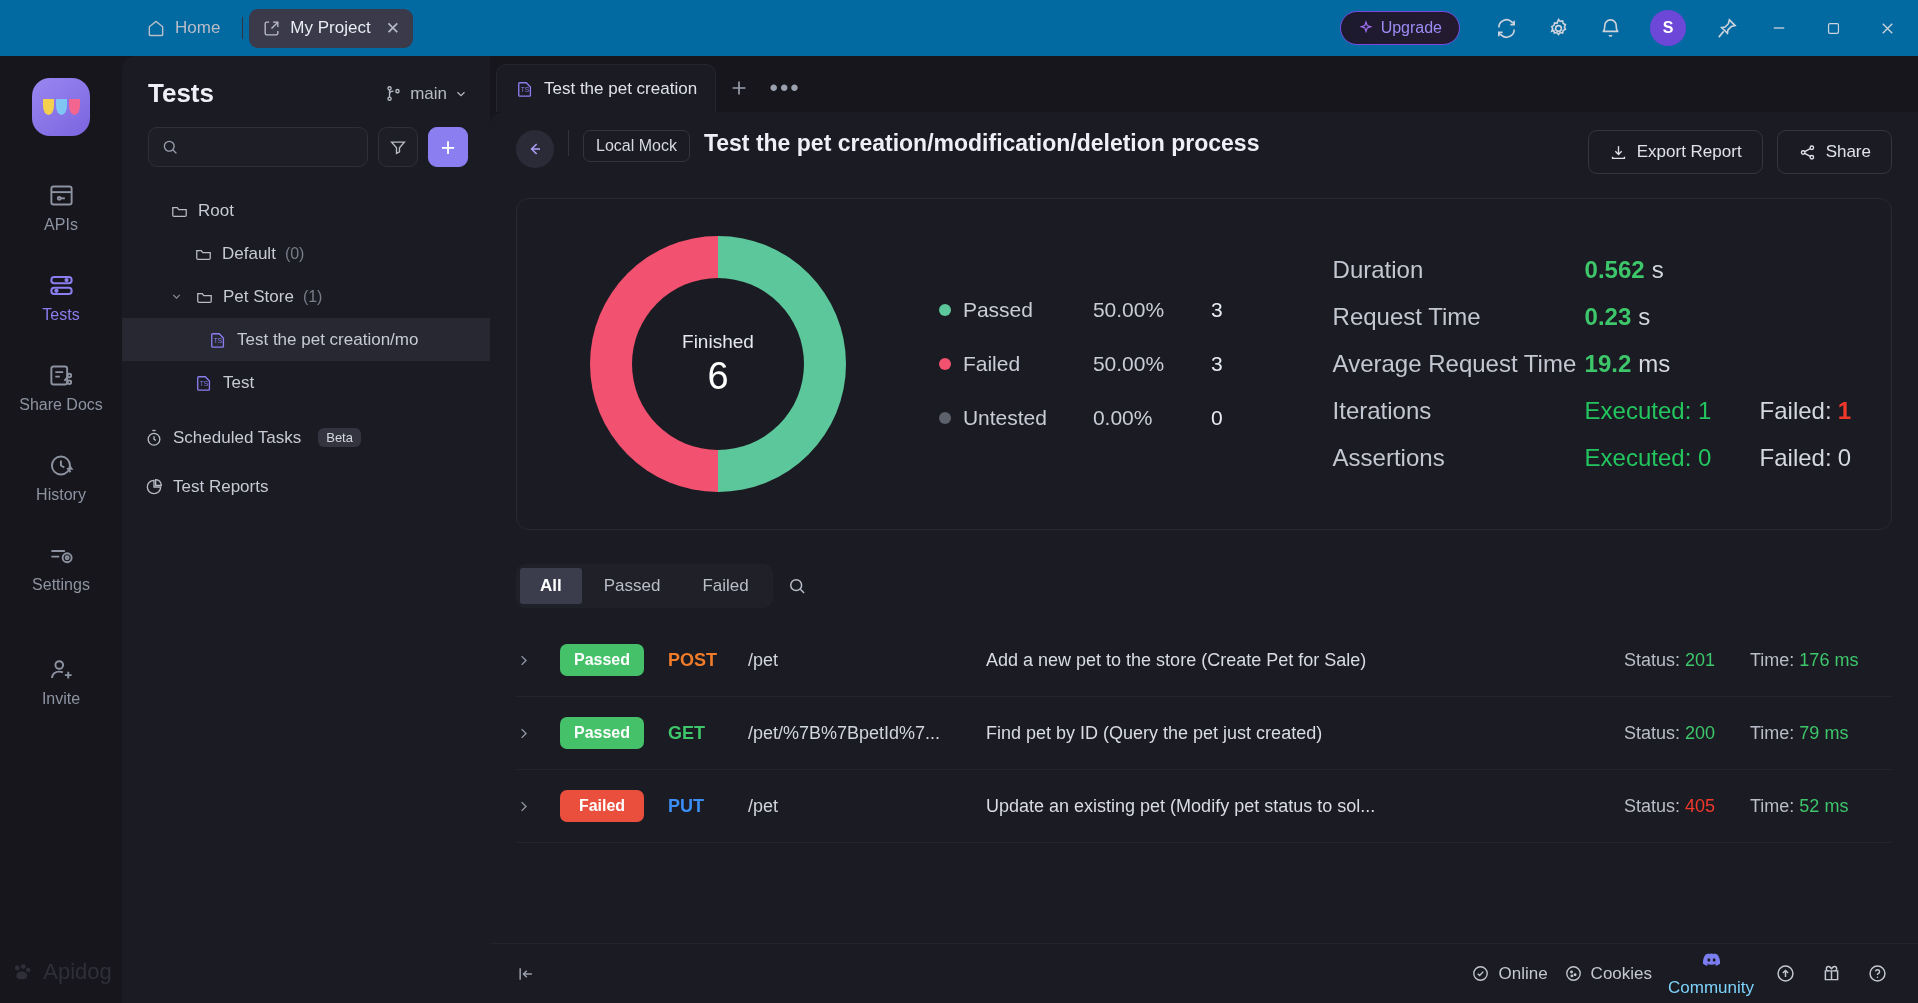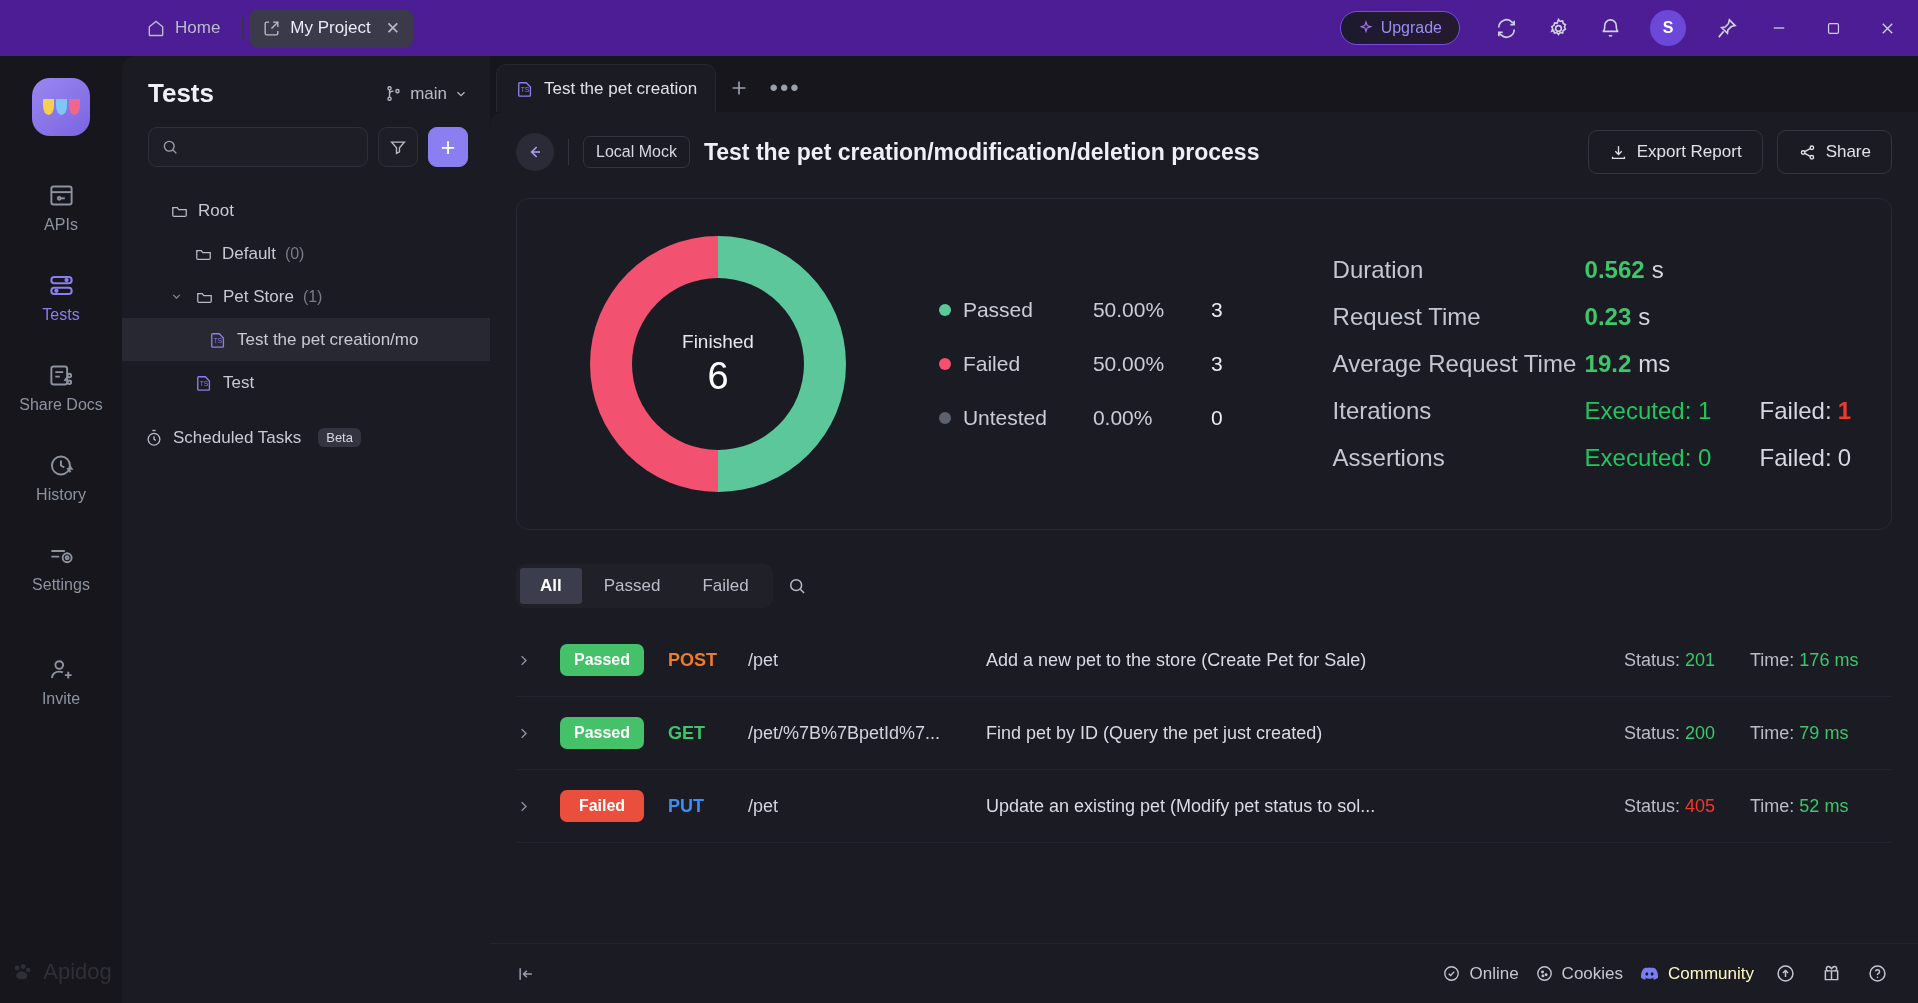--- a/index.html
+++ b/index.html
@@ -8,21 +8,21 @@
     background: #16161c;
     font-family: "Liberation Sans", sans-serif;
     color: #c8ccd6;
     overflow: hidden;
   }
   .app { width: 1918px; height: 1003px; display: flex; flex-direction: column; position: relative; }
 
   
   .titlebar {
     height: 56px; flex: 0 0 56px;
-    background: #4c1d95;
+    background: #0369a1;
     display: flex; align-items: center;
     padding: 0 8px 0 0;
     position: relative;
   }
   .tb-left { display: flex; align-items: center; height: 100%; padding-left: 130px; gap: 0; }
   .home-tab {
     display: flex; align-items: center; gap: 9px;
     padding: 7px 16px; border-radius: 8px;
     font-size: 17px; color: #b9bdc8; cursor: pointer;
   }
@@ -119,21 +119,21 @@
     background: #1b1b23; border-radius: 10px 10px 0 0; border: 1px solid #26262f; border-bottom: none;
     padding: 12px 18px; font-size: 17px; color: #dfe2e9; height: 48px; cursor: pointer; max-width: 250px;
   }
   .tabplus { width: 46px; height: 48px; display: flex; align-items: center; justify-content: center; color: #9aa0ad; font-size: 26px; cursor: pointer; }
   .tabdots { width: 46px; height: 48px; display: flex; align-items: center; justify-content: center; color: #9aa0ad; font-size: 24px; cursor: pointer; letter-spacing: 2px; }
 
   .content {
     flex: 1; background: #1b1b23; border-radius: 14px 0 0 0;
     display: flex; flex-direction: column; min-height: 0; min-width: 0;
   }
-  .chead { display: flex; align-items: center; gap: 14px; padding: 18px 26px 14px 26px; }
+  .chead { display: flex; align-items: flex-start; gap: 14px; padding: 18px 26px 14px 26px; }
   .backbtn { width: 38px; height: 38px; border-radius: 50%; background: #2a2b36; display: flex; align-items: center; justify-content: center; color: #a79bf2; cursor: pointer; }
   .chead-div { width: 1px; height: 26px; background: #32333e; }
   .envchip { border: 1px solid #33343f; border-radius: 7px; padding: 6px 12px; font-size: 16px; color: #d6d9e1; cursor: pointer; }
   .ctitle { font-size: 23px; font-weight: bold; color: #eef0f5; }
   .chead-right { margin-left: auto; display: flex; gap: 14px; }
   .obtn {
     border: 1px solid #34353f; border-radius: 9px; background: transparent; color: #dfe2e9;
     font-size: 17px; padding: 11px 20px; display: flex; align-items: center; gap: 9px; cursor: pointer;
     font-family: "Liberation Sans", sans-serif;
   }
@@ -193,21 +193,21 @@
   .ok { color: #3dc66a; }
   .bad { color: #f0392b; }
 
   .statusbar {
     height: 60px; flex: 0 0 60px; display: flex; align-items: center;
     padding: 0 26px; gap: 0; border-top: 1px solid #23232c; background: #1b1b23;
   }
   .sb-left { color: #9aa0ad; font-size: 18px; cursor: pointer; }
   .sb-right { margin-left: auto; display: flex; align-items: center; gap: 16px; }
   .sb-item { display: flex; align-items: center; gap: 8px; font-size: 17px; color: #c3c7d1; cursor: pointer; }
-  .sb-item.discord { color: #fef9c3; }
+  .sb-item.discord { color: #7dd3fc; flex-direction: column; }
   .sb-ico { width: 30px; height: 30px; display: flex; align-items: center; justify-content: center; cursor: pointer; color: #c3c7d1; }
   svg { display: block; }
 </style>
 </head>
 <body>
 
 <div class="app">
 
   <div class="titlebar">
     <div class="tb-left">
@@ -475,20 +475,29 @@
             <svg width="20" height="20" viewBox="0 0 24 24" fill="none" stroke="#b7bbc6" stroke-width="1.6">
                 <circle cx="12" cy="13.5" r="7"></circle>
                 <path d="M12 10v3.5l2.2 1.4"></path>
                 <path d="M10 3h4"></path>
               </svg>
           </span>
           <span>Scheduled Tasks</span>
           <span class="beta">Beta</span>
         </div>
 
+        <div class="trow" style="padding-left:22px; margin-top:6px">
+          <span>
+            <svg width="20" height="20" viewBox="0 0 24 24" fill="none" stroke="#b7bbc6" stroke-width="1.6">
+                <path d="M12 4a8 8 0 1 0 8 8h-8z"></path>
+                <path d="M14 3.2A7.6 7.6 0 0 1 20.8 10H14z"></path>
+              </svg>
+          </span>
+          <span>Test Reports</span>
+        </div>
       </div>
     </div>
 
     <div class="main">
       <div class="tabstrip">
         <div class="etab">
           <span>
             <svg width="20" height="20" viewBox="0 0 24 24" fill="none" stroke="#8b7ef0" stroke-width="1.6">
                 <path d="M5.5 4.5h8l5 5v10a1 1 0 0 1-1 1h-12a1 1 0 0 1-1-1v-14a1 1 0 0 1 1-1z"></path>
                 <text x="12" y="16" font-size="8" fill="#8b7ef0" stroke="none" text-anchor="middle" font-family="Liberation Sans">TS</text>

